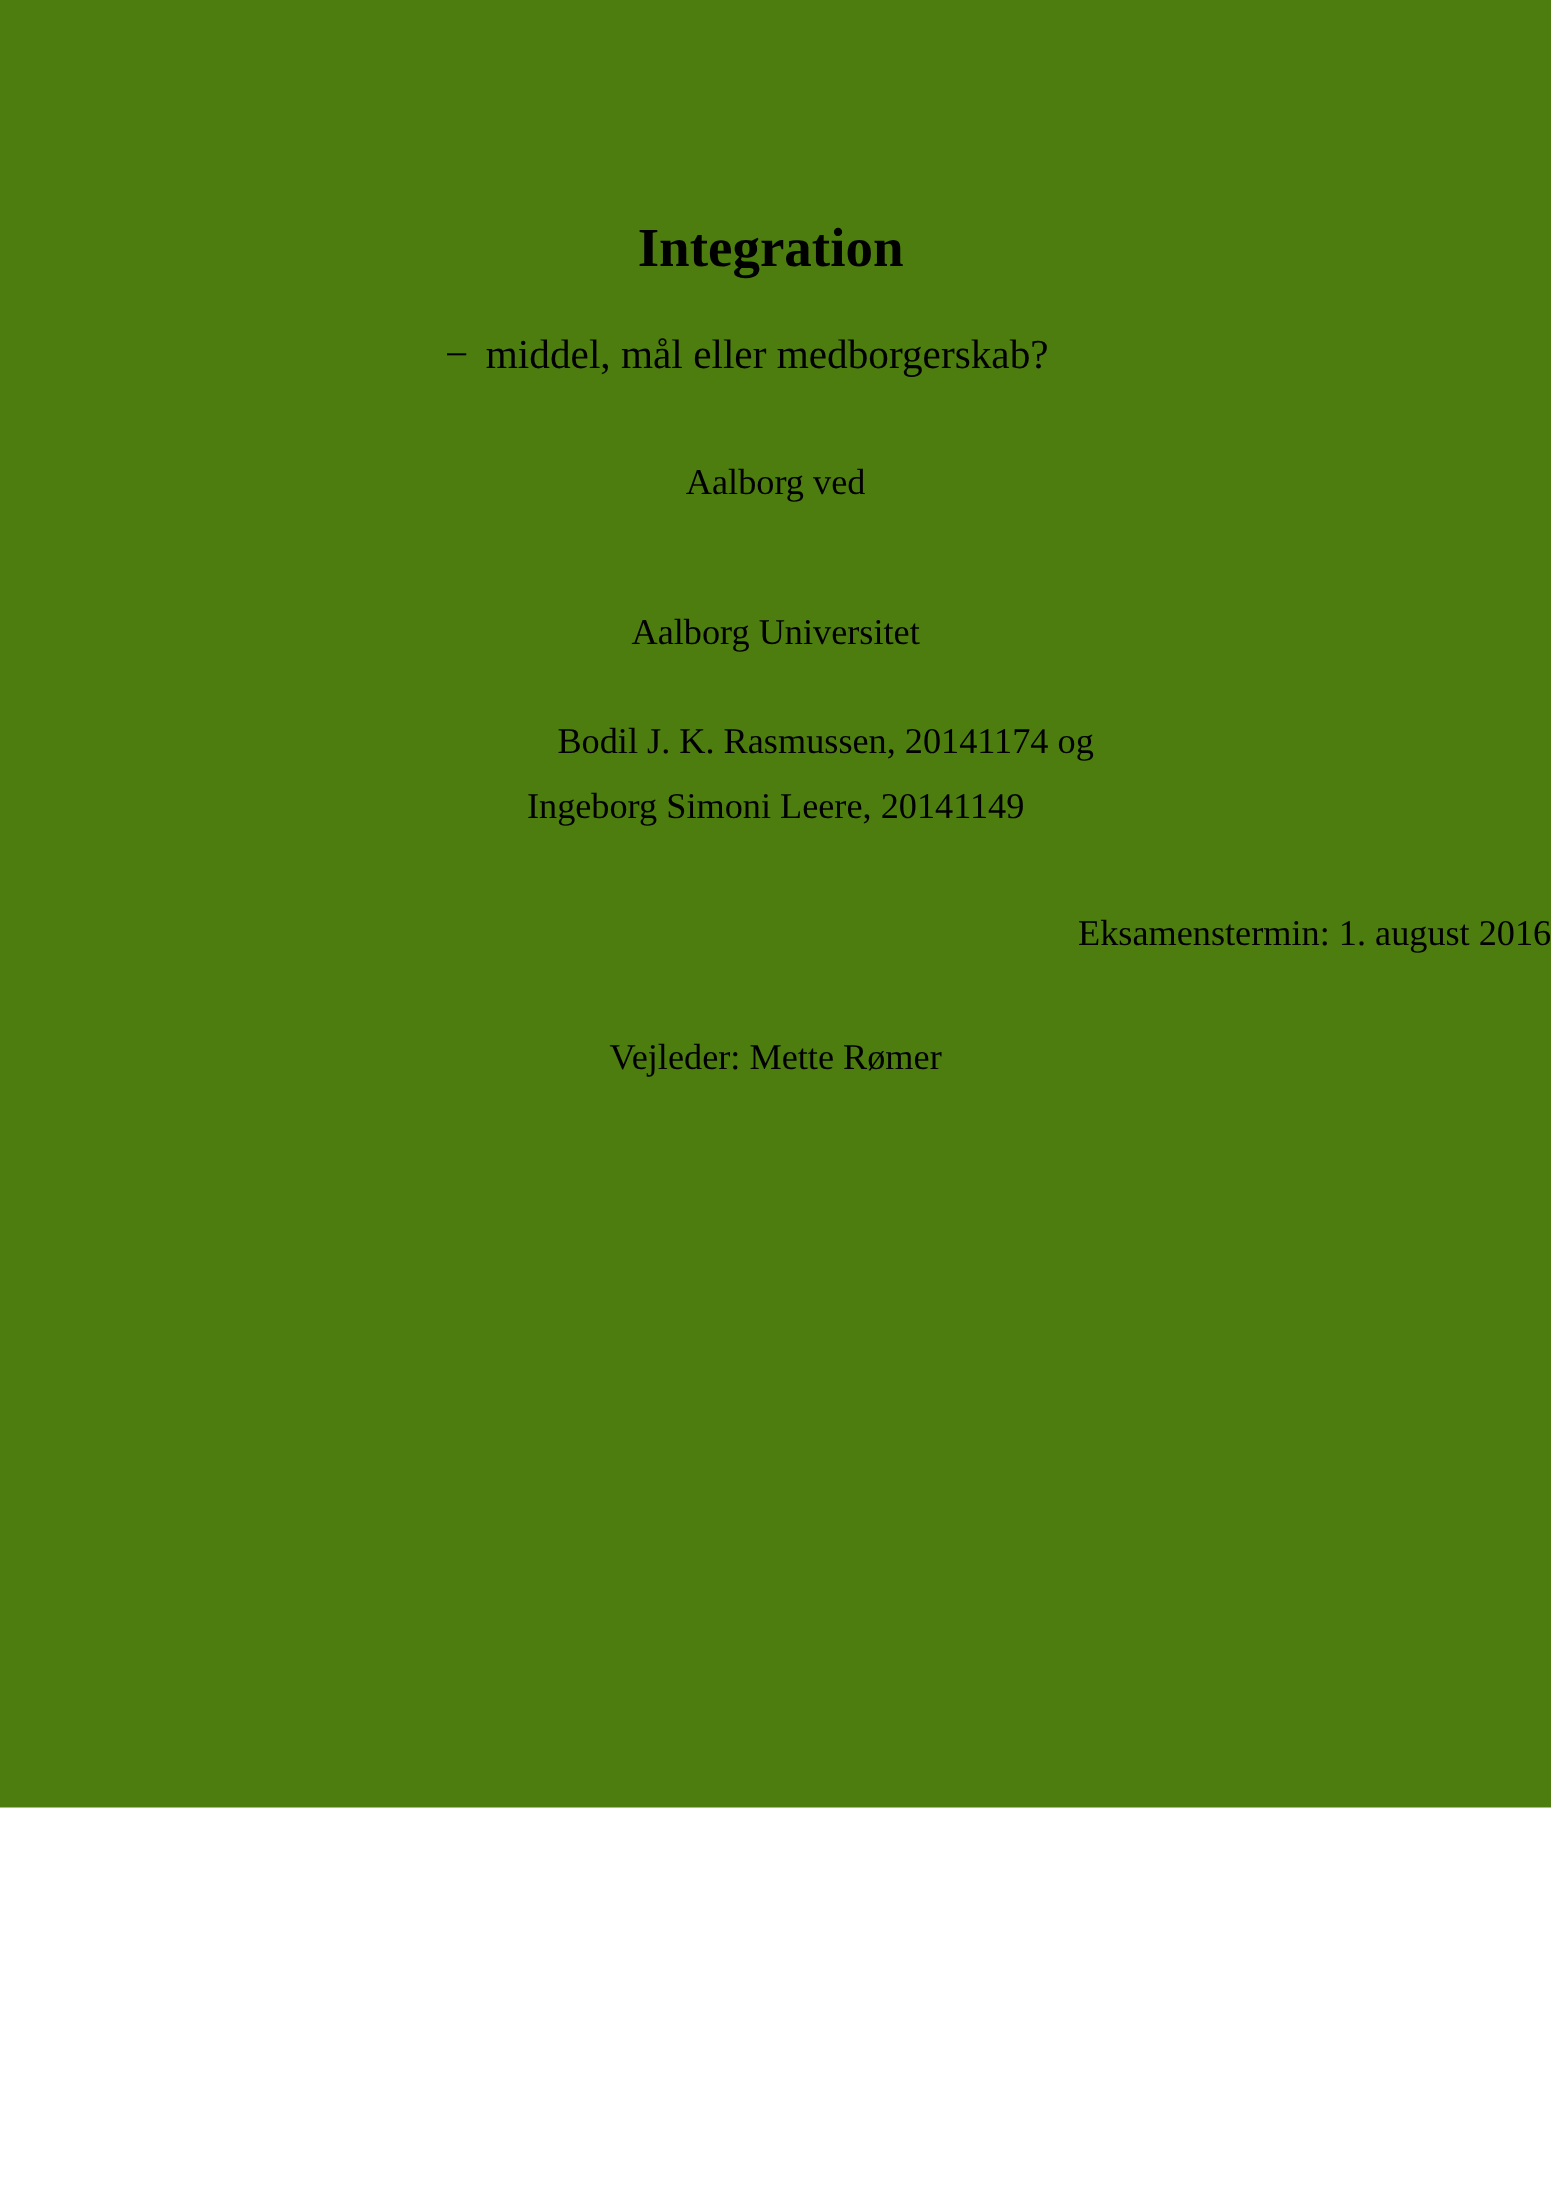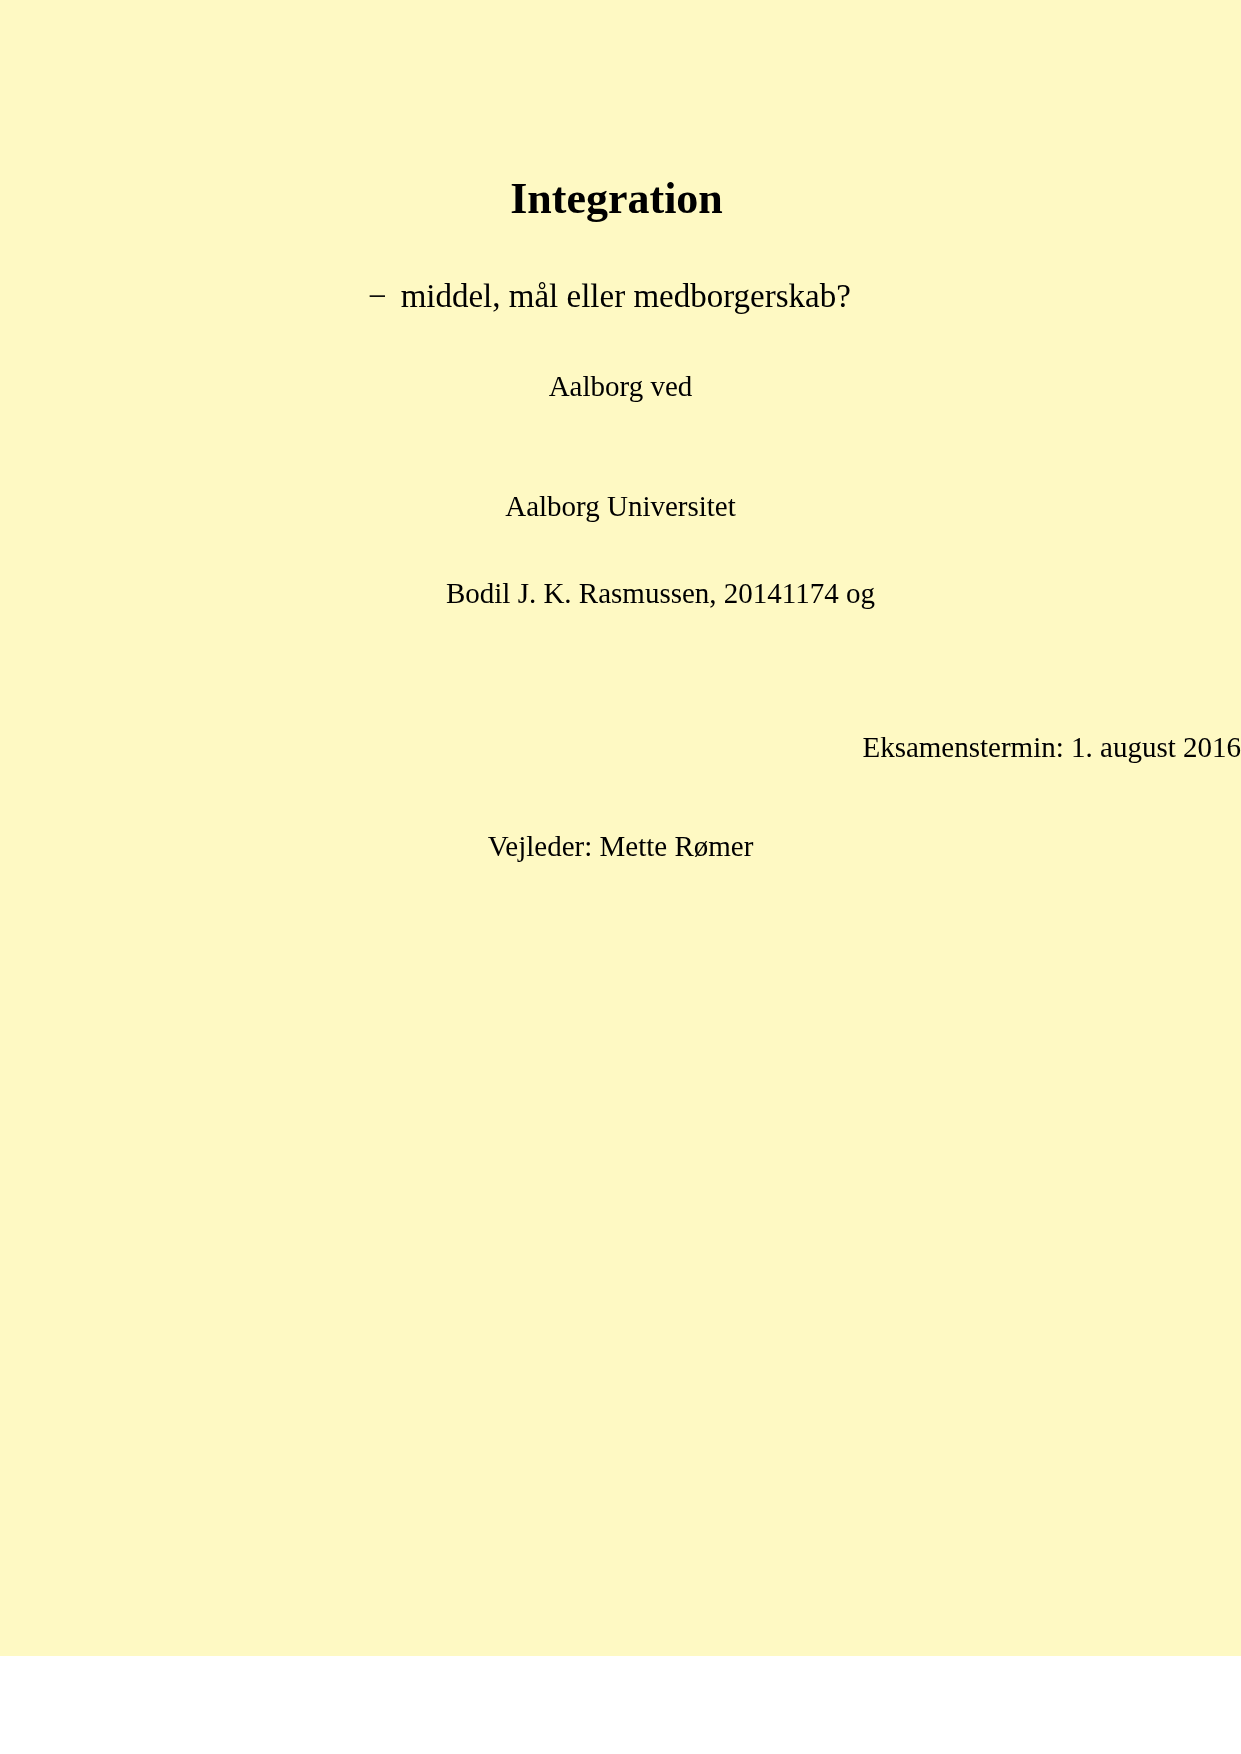--- a/index.html
+++ b/index.html
@@ -12,22 +12,22 @@
       height: 1754px;
       position: relative;
       overflow: hidden;
       font-family: "Liberation Serif", "DejaVu Serif", serif;
       color: #000000;
     }
     .page {
       position: absolute;
       left: 0; top: 0;
       width: 1241px;
-      height: 1656px;
-      background: #fef9c3;
+      height: 1446px;
+      background: #4d7c0f;
     }
     .title {
       position: absolute;
       left: 0;
       width: 1241px;
       top: 174px;
       text-align: center;
       font-weight: bold;
       font-size: 44px;
       line-height: 50px;
@@ -41,21 +41,21 @@
       position: relative;
       left: 0;
     }
     .subtitle {
       position: absolute;
       top: 264px;
       left: 356px;
       font-size: 33px;
       line-height: 40px;
       white-space: nowrap;
-      margin: 12px;
+      margin: 0;
     }
     .subtitle .dash {
       display: inline-block;
       margin-right: 14px;
     }
     .line {
       position: absolute;
       left: 0;
       width: 1241px;
       text-align: center;
@@ -75,17 +75,18 @@
   </h1>
 
   <p class="subtitle">
     <span class="dash">−</span><span>middel, mål eller medborgerskab?</span>
   </p>
 
   <p class="line" style="top:368px;">Aalborg ved</p>
   <p class="line" style="top:488px;">Aalborg Universitet</p>
 
   <p class="line" style="top:575px;margin-left:40px;">Bodil J. K. Rasmussen, 20141174 og</p>
+  <p class="line" style="top:627px;">Ingeborg Simoni Leere, 20141149</p>
 
   <p class="line" style="top:729px;text-align:right;">Eksamenstermin: 1. august 2016</p>
   <p class="line" style="top:828px;">Vejleder: Mette Rømer</p>
 
 </div>
 
 </body></html>

